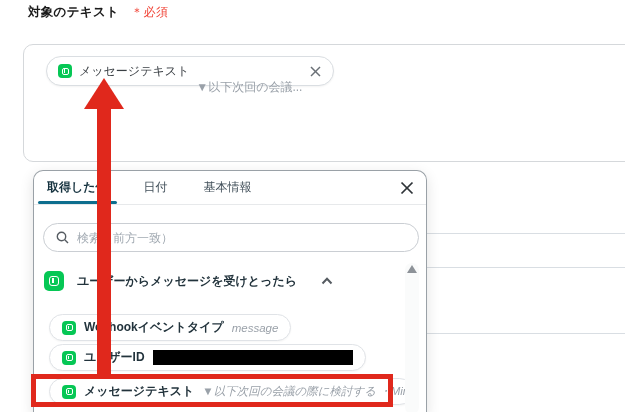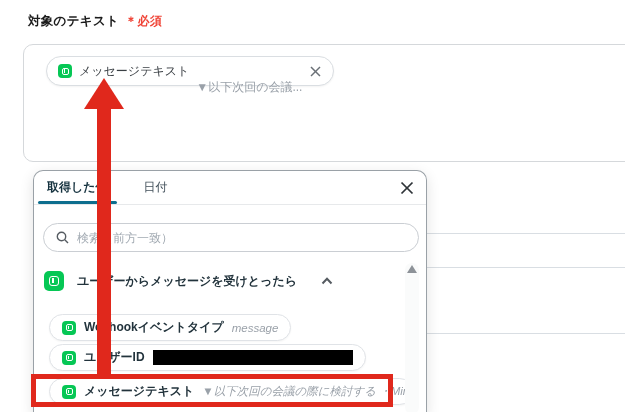--- a/index.html
+++ b/index.html
@@ -5,23 +5,23 @@
   html,body{margin:0;padding:0;}
   body{
     width:625px;height:412px;position:relative;overflow:hidden;
     background:#ffffff;
     font-family:"Liberation Sans","DejaVu Sans",sans-serif;
     -webkit-font-smoothing:antialiased;
   }
   .abs{position:absolute;}
 
   
-  .field-label-row{left:28px;top:13px;display:flex;align-items:flex-start;gap:6px;}
+  .field-label-row{left:28px;top:4px;display:flex;align-items:flex-start;gap:12px;}
   .field-label{font-size:12.5px;font-weight:bold;color:#1b1b1b;letter-spacing:.3px;}
-  .required{font-size:12px;font-weight:bold;color:var(--required-red);letter-spacing:.5px;}
+  .required{font-size:12px;font-weight:normal;color:var(--required-red);letter-spacing:.5px;}
 
   
   .textarea-box{
     left:23px;top:44px;width:625px;height:118px;
     border:1px solid #d5d8db;border-radius:10px;background:#fff;box-sizing:border-box;
   }
   .chip{
     position:absolute;left:22px;top:11px;height:28px;
     display:inline-flex;align-items:center;gap:7px;padding:0 11px;
     background:#fff;border:1px solid #dadee2;border-radius:15px;
@@ -125,20 +125,21 @@
       <line x1="2" y1="2" x2="11" y2="11"></line>
         <line x1="11" y1="2" x2="2" y2="11"></line>
     </svg>
   </div>
 </div>
 
 <div class="abs popup">
   <div class="tabbar">
     <div class="tab active">取得した値</div>
     <div class="tab">日付</div>
+    <div class="tab">基本情報</div>
     <svg class="popup-close" viewBox="0 0 16 16">
       <line x1="2.5" y1="2.5" x2="13.5" y2="13.5" stroke="#2e3338" stroke-width="1.7"></line>
       <line x1="13.5" y1="2.5" x2="2.5" y2="13.5" stroke="#2e3338" stroke-width="1.7"></line>
     </svg>
   </div>
 
   <div class="searchbox">
     <svg width="13" height="13" viewBox="0 0 13 13">
       <circle cx="5.5" cy="5.5" r="4.2" fill="none" stroke="#565c62" stroke-width="1.4"></circle>
       <line x1="8.8" y1="8.8" x2="12" y2="12" stroke="#565c62" stroke-width="1.4"></line>

